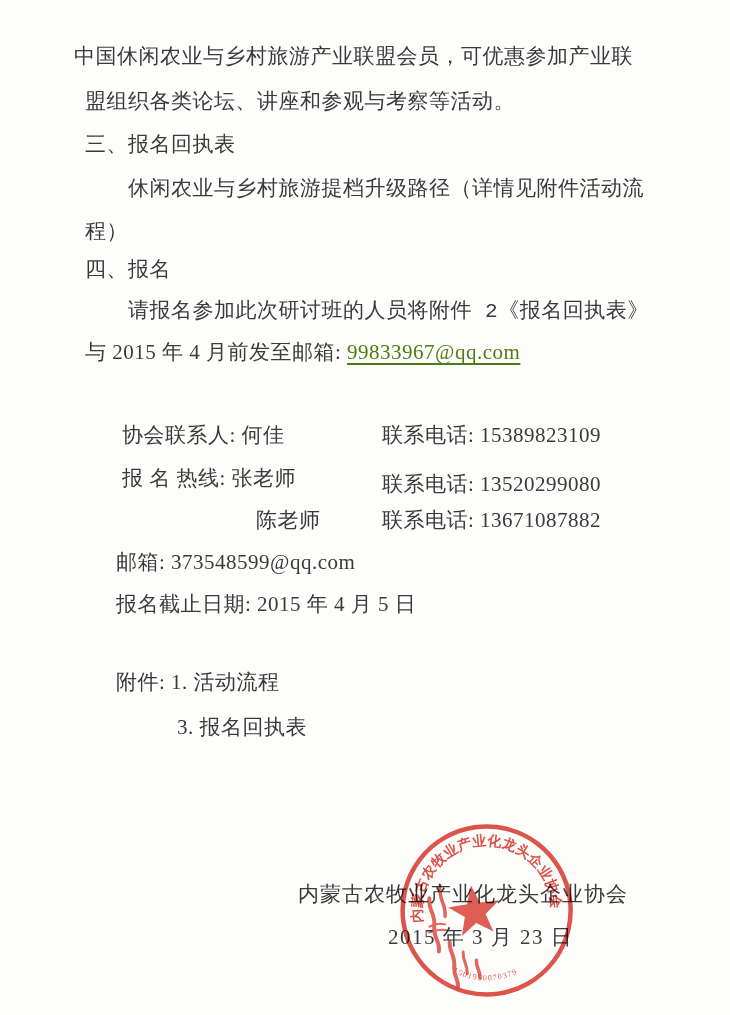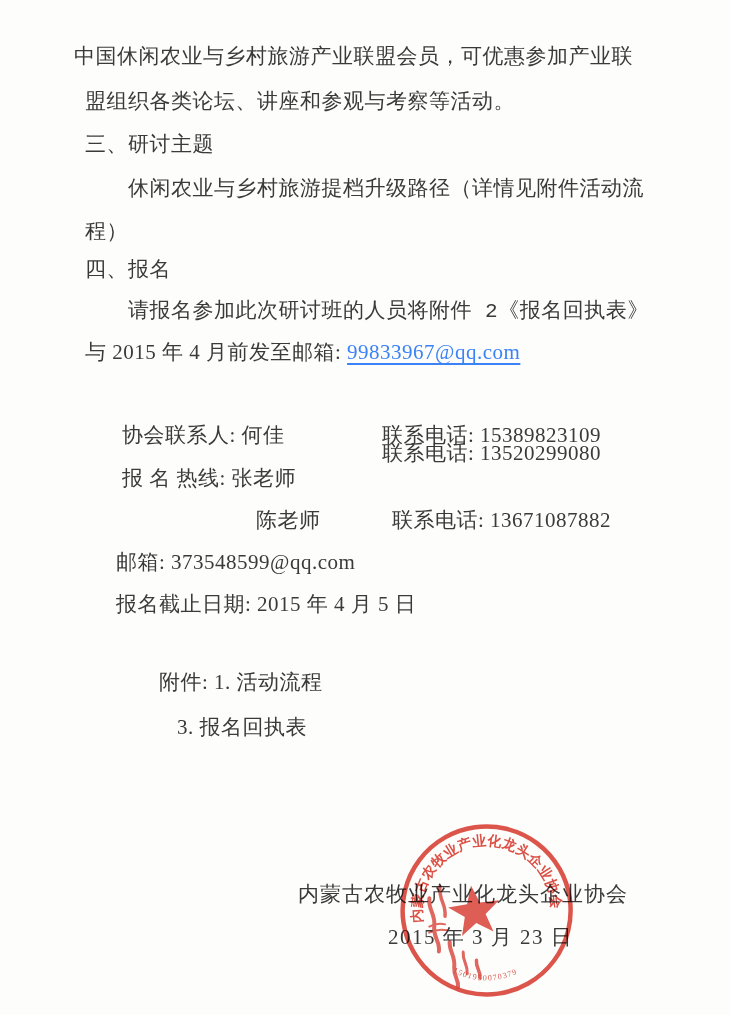--- a/index.html
+++ b/index.html
@@ -13,21 +13,21 @@
     overflow: hidden;
   }
   .line {
     position: absolute;
     font-size: 21px;
     letter-spacing: 0.5px;
     line-height: 31px;
     white-space: pre;
   }
   .email-link {
-    color: #3b82f6;
+    color: #4d7c0f;
     text-decoration: underline;
     text-underline-offset: 4px;
     font-family: "Liberation Serif", "DejaVu Serif", serif;
   }
   .sig {
     position: absolute;
     font-size: 21px;
     letter-spacing: 1px;
     white-space: pre;
   }
@@ -49,43 +49,43 @@
   }
 </style>
 </head>
 <body>
 
 <div class="page">
 
   <div class="line" style="left:74px; top:41px;">中国休闲农业与乡村旅游产业联盟会员，可优惠参加产业联</div>
   <div class="line" style="left:85px; top:86px;">盟组织各类论坛、讲座和参观与考察等活动。</div>
 
-  <div class="line" style="left:85px; top:129px;">三、研讨主题</div>
+  <div class="line" style="left:85px; top:129px;">三、报名回执表</div>
 
   <div class="line" style="left:128px; top:173px;">休闲农业与乡村旅游提档升级路径（详情见附件活动流</div>
   <div class="line" style="left:85px;  top:216px;">程）</div>
 
   <div class="line" style="left:85px; top:254px;">四、报名</div>
 
   <div class="line" style="left:128px; top:296px;font-family:Liberation Mono, monospace;">请报名参加此次研讨班的人员将附件 2《报名回执表》</div>
   <div class="line" style="left:85px;  top:337px;"><span>与 2015 年 4 月前发至邮箱: </span><a href="#" class="email-link">99833967@qq.com</a></div>
 
   <div class="line" style="left:122px; top:420px;">协会联系人: 何佳</div>
   <div class="line" style="left:382px; top:420px;">联系电话: 15389823109</div>
 
   <div class="line" style="left:122px; top:463px;">报 名 热线: 张老师</div>
-  <div class="line" style="left:382px; top:438px;">联系电话: 13520299080</div>
+  <div class="line" style="left:382px; top:469px;">联系电话: 13520299080</div>
 
   <div class="line" style="left:256px; top:505px;">陈老师</div>
-  <div class="line" style="left:392px; top:505px;">联系电话: 13671087882</div>
+  <div class="line" style="left:382px; top:505px;">联系电话: 13671087882</div>
 
   <div class="line" style="left:116px; top:547px;">邮箱: 373548599@qq.com</div>
   <div class="line" style="left:116px; top:589px;">报名截止日期: 2015 年 4 月 5 日</div>
 
-  <div class="line" style="left:116px; top:667px;margin-left:43px;">附件: 1. 活动流程</div>
+  <div class="line" style="left:116px; top:667px;">附件: 1. 活动流程</div>
   <div class="line" style="left:177px; top:712px;">3. 报名回执表</div>
 
   <div class="sig" style="left:298px; top:880px;">内蒙古农牧业产业化龙头企业协会</div>
   <div class="sig" style="left:388px; top:923px; letter-spacing:1.5px;">2015 年 3 月 23 日</div>
 
   <svg class="stamp" viewBox="0 0 200 190">
     <g fill="none" stroke="#d5281c">
 
       <circle cx="97" cy="92" r="84" stroke-width="4.5" opacity="0.9"></circle>
 

